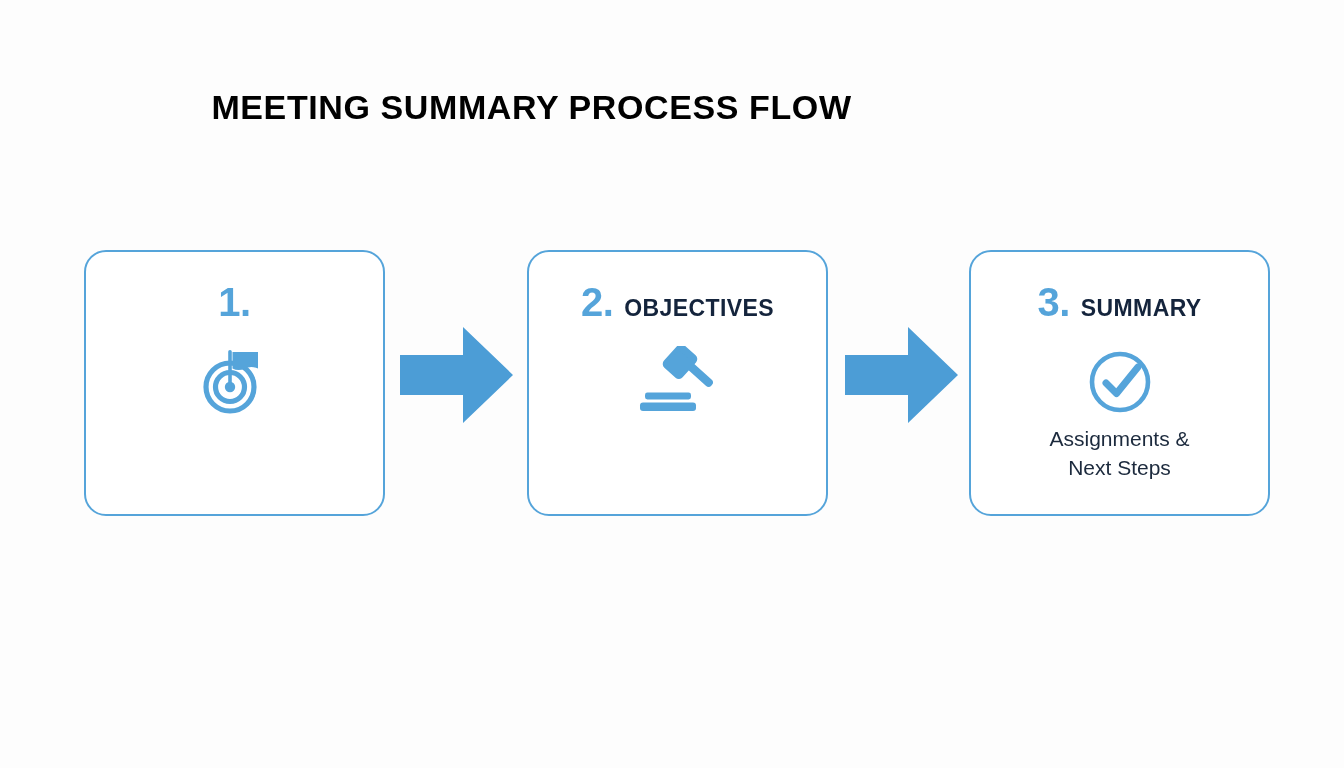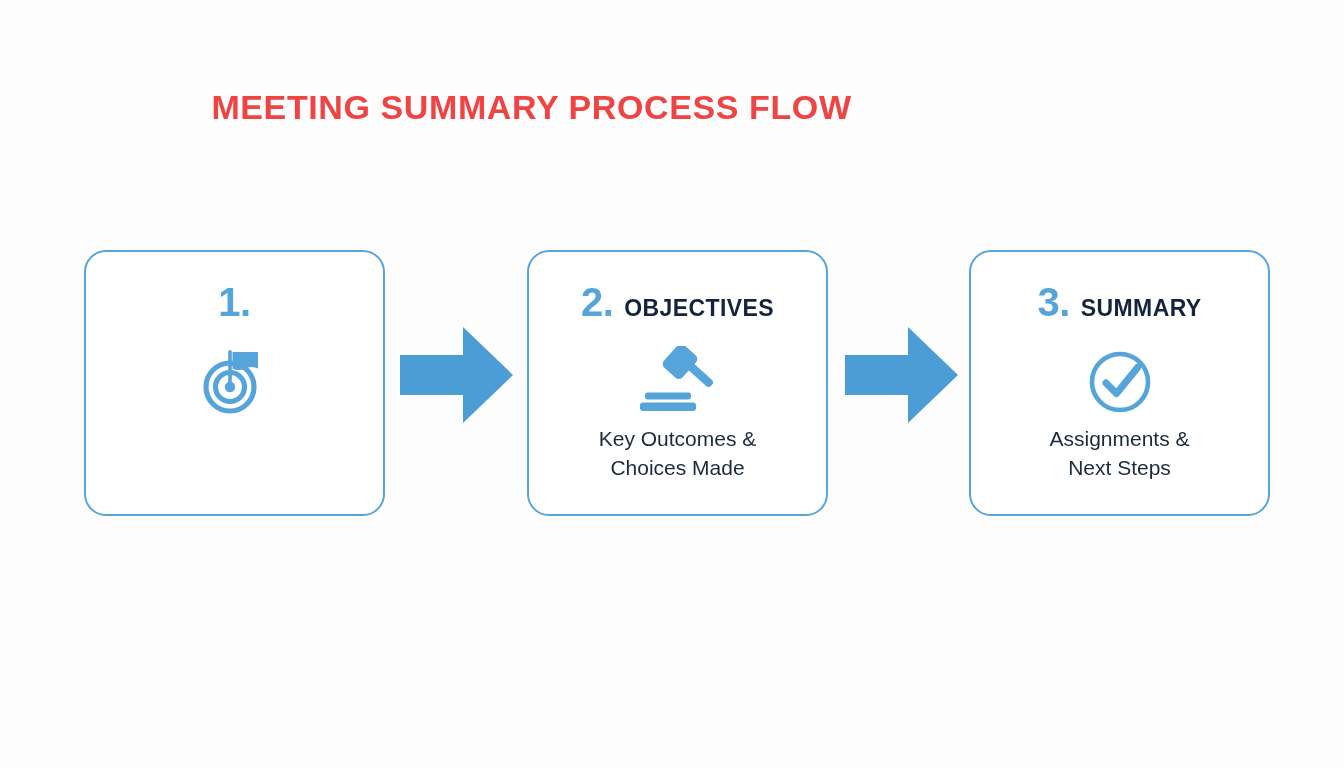--- a/index.html
+++ b/index.html
@@ -17,21 +17,21 @@
 
   #page-title {
     position: absolute;
     top: 83px;
     left: 0;
     width: 1063px;
     text-align: center;
     font-size: 34px;
     font-weight: bold;
     letter-spacing: 0.6px;
-    color: #ef4444;
+    color: #000000;
     line-height: 48px;
     white-space: nowrap;
   }
 
   #flow {
     position: absolute;
     top: 250px;
     left: 84px;
     width: 1186px;
     height: 266px;
@@ -148,22 +148,20 @@
     <div class="card-icon">
       <svg width="82" height="68" viewBox="0 0 82 68">
         <g fill="#55a4da">
           <rect x="30.5" y="0.5" width="25" height="30" rx="5" transform="rotate(42 43 15.5)"></rect>
           <rect x="33" y="19" width="48" height="8.5" rx="4" transform="rotate(42 57 23)"></rect>
           <rect x="8" y="46.5" width="46" height="7" rx="2.4"></rect>
           <rect x="3" y="56.5" width="56" height="8.5" rx="3"></rect>
         </g>
       </svg>
     </div>
-    <div class="card-desc">Key Outcomes &amp;
-Choices Made</div>
   </div>
 
   <div class="arrow arrow-2">
     <svg width="113" height="96" viewBox="0 0 113 96">
       <path d="M0 28 L63 28 L63 0 L113 48 L63 96 L63 68 L0 68 Z" fill="#4c9dd6"></path>
     </svg>
   </div>
 
   <div class="card card-3">
     <div class="card-head">

